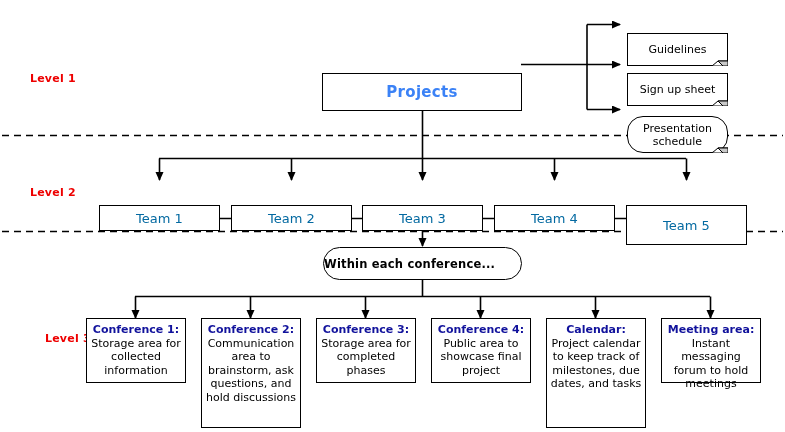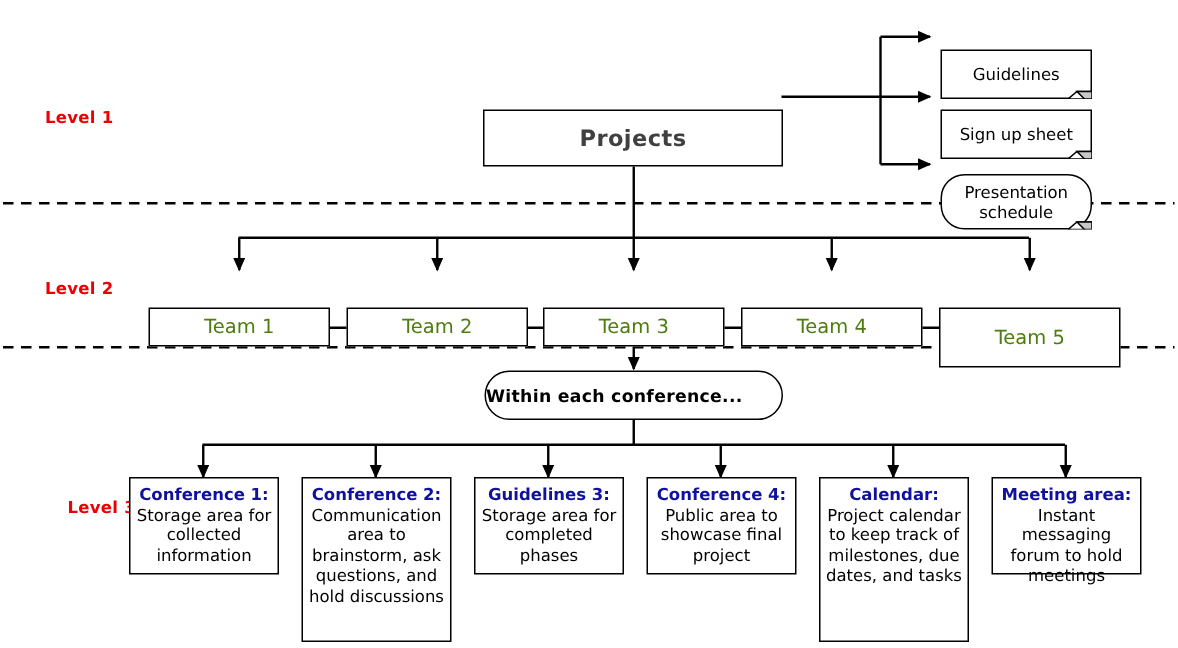--- a/index.html
+++ b/index.html
@@ -41,26 +41,26 @@
     justify-content: center;
     text-align: center;
     font-size: 11px;
     line-height: 13px;
     color: #000000;
     margin-top: 25px;
   }
   .node-root {
     font-size: 15px;
     font-weight: bold;
-    color: #404040;
+    color: #3b82f6;
     letter-spacing: 0.3px;
   }
   .node-team {
     font-size: 13px;
-    color: #4d7c0f;
+    color: #0369a1;
   }
   .node-doc {
     font-size: 11px;
     line-height: 13px;
     border: 1px solid #000000;
   }
   .doc-fold {
     position: absolute;
     right: -1px;
     bottom: -1px;
@@ -206,21 +206,21 @@
     <span class="leaf-title">Conference 1:</span>
     <span class="leaf-body">Storage area for collected information</span>
   </div>
 
   <div class="leaf" style="left:201px; top:318px; width:100px; height:110px;">
     <span class="leaf-title">Conference 2:</span>
     <span class="leaf-body">Communication area to brainstorm, ask questions, and hold discussions</span>
   </div>
 
   <div class="leaf" style="left:316px; top:318px; width:100px; height:65px;">
-    <span class="leaf-title">Guidelines 3:</span>
+    <span class="leaf-title">Conference 3:</span>
     <span class="leaf-body">Storage area for completed phases</span>
   </div>
 
   <div class="leaf" style="left:431px; top:318px; width:100px; height:65px;">
     <span class="leaf-title">Conference 4:</span>
     <span class="leaf-body">Public area to showcase final project</span>
   </div>
 
   <div class="leaf" style="left:546px; top:318px; width:100px; height:110px;">
     <span class="leaf-title">Calendar:</span>

